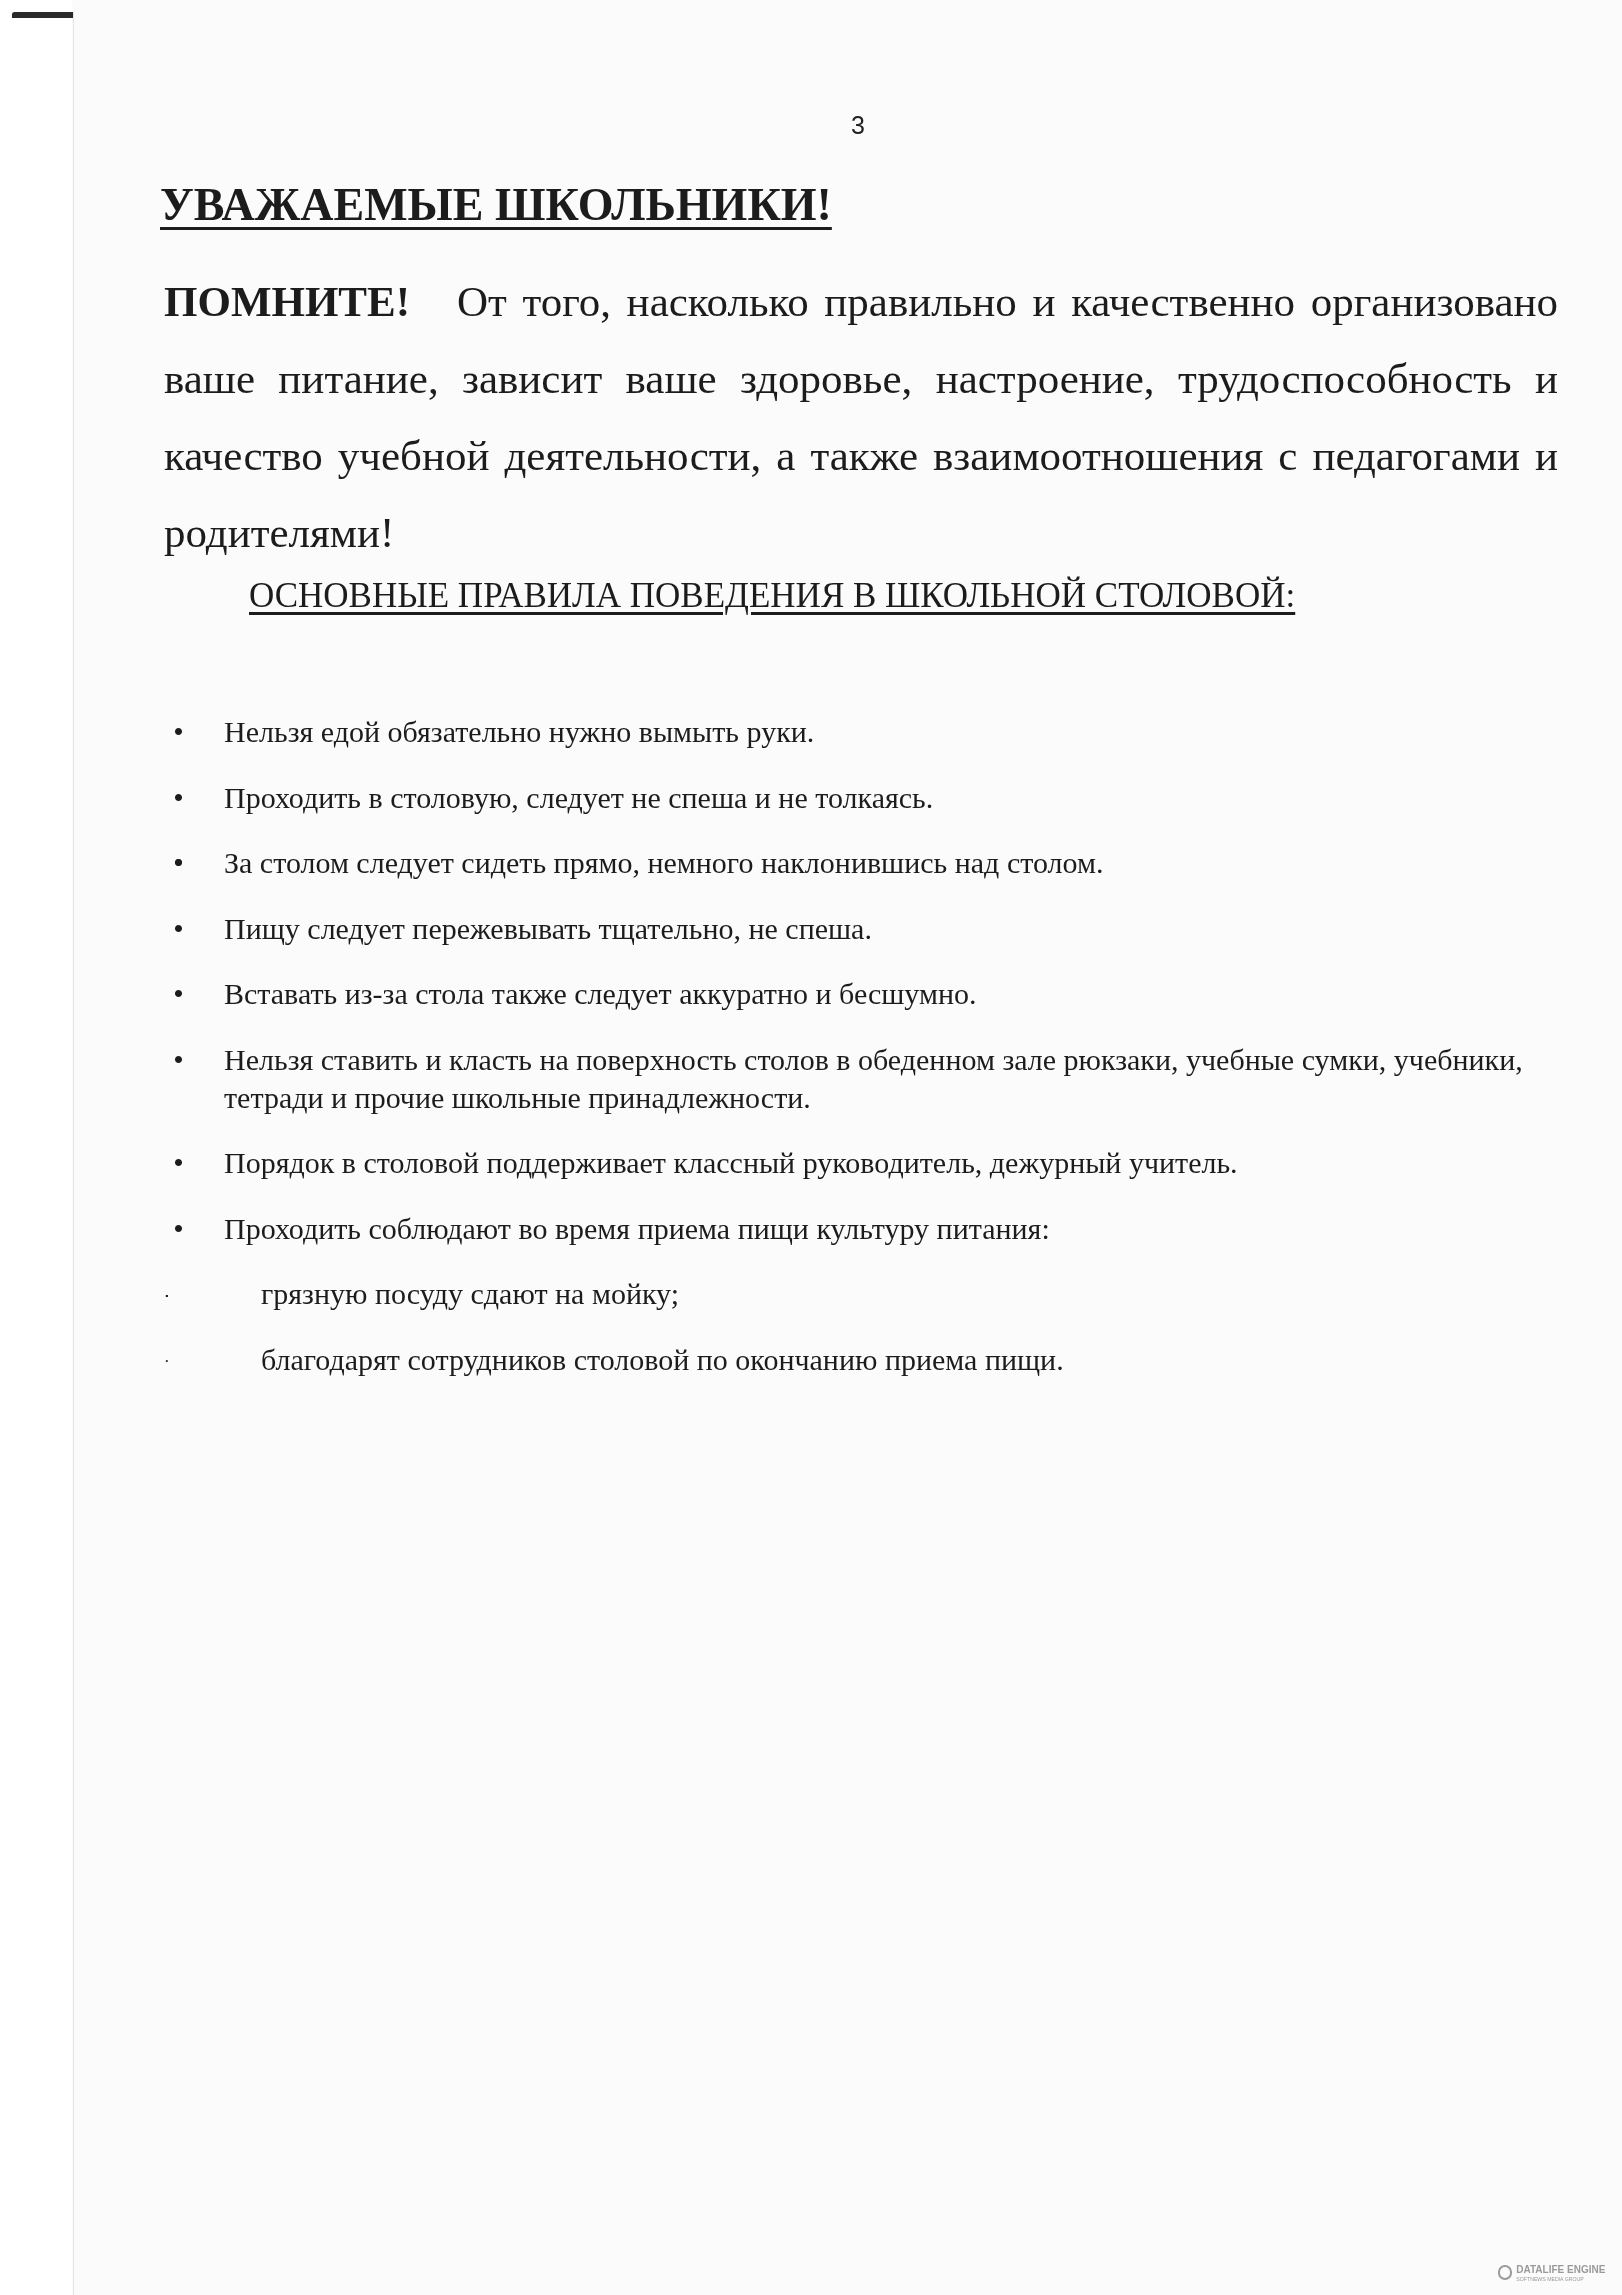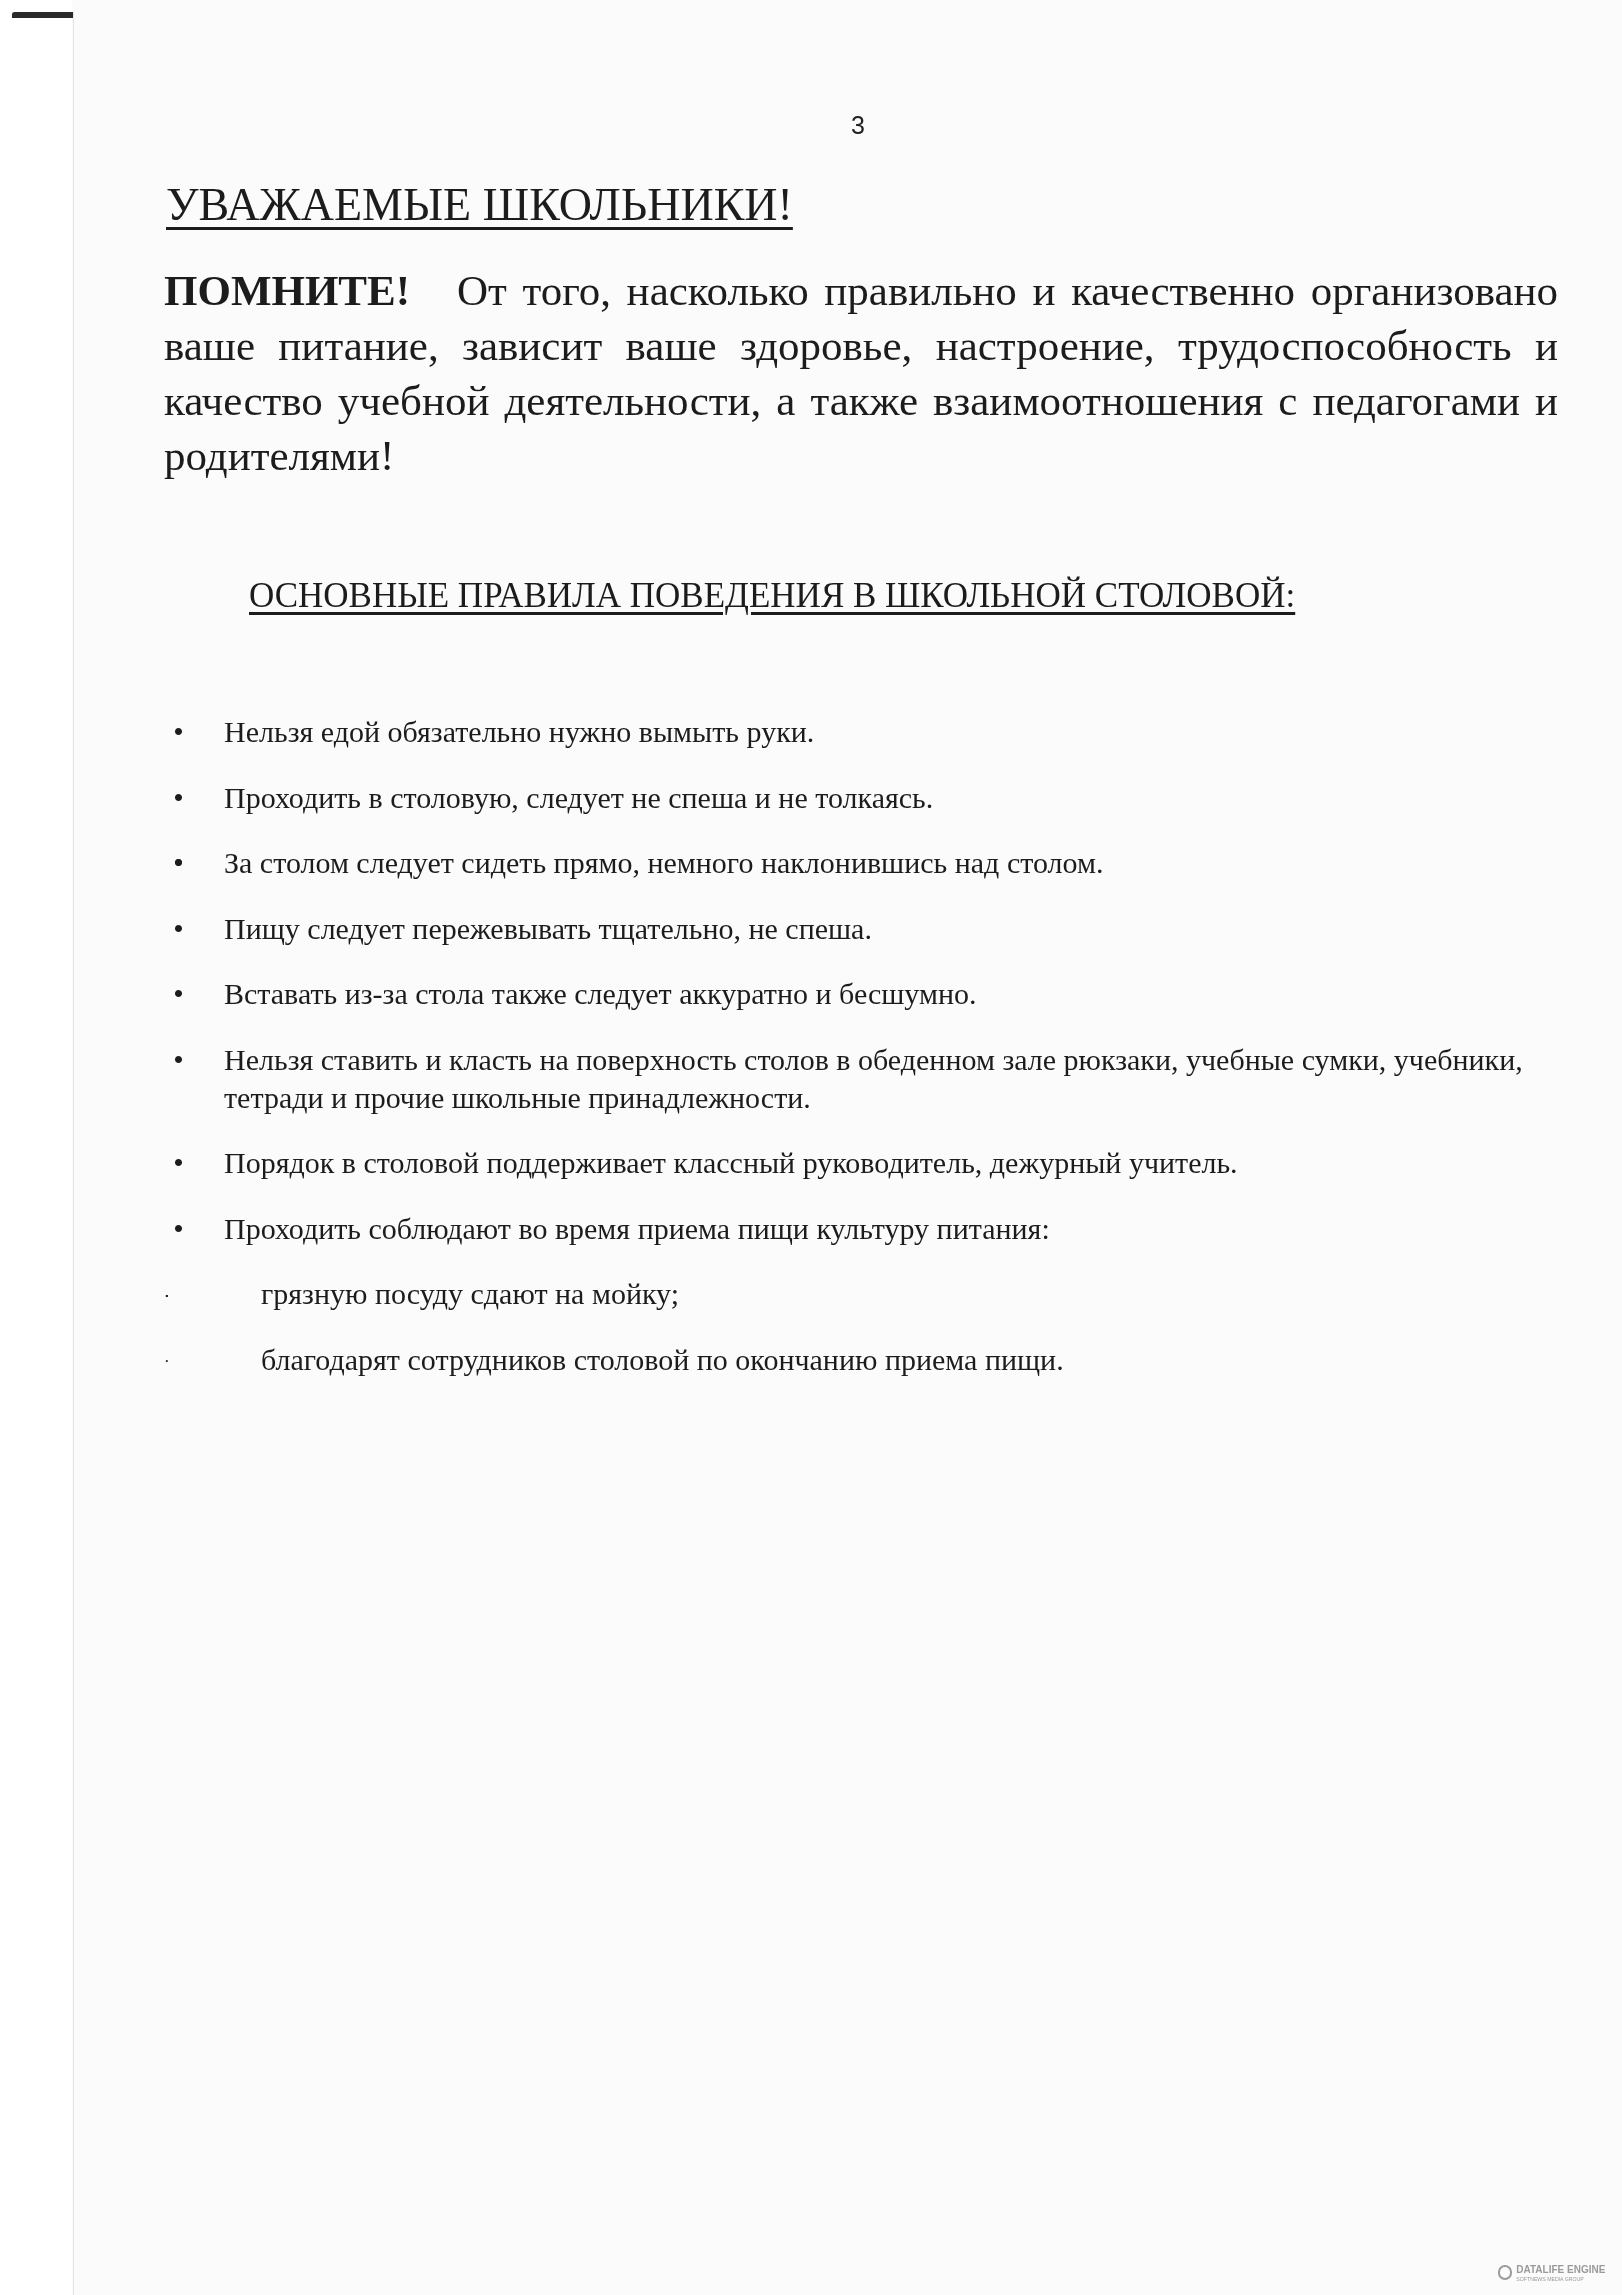--- a/index.html
+++ b/index.html
@@ -20,28 +20,28 @@
     .scan-border {
       position: absolute; left: 73px; top: 11.8px; width: 1.3px; height: 2284px;
       background: #e4e4e6;
     }
     .page-number {
       position: absolute; left: 851px; top: 111px;
       font-family: "Liberation Sans", "DejaVu Sans", sans-serif;
       font-size: 25px; color: #222;
     }
     .heading-main {
-      position: absolute; left: 166px; top: 178px;
-      font-size: 46px; font-weight: normal; letter-spacing: 0px;
+      position: absolute; left: 160px; top: 178px;
+      font-size: 46px; font-weight: bold; letter-spacing: 0px;
       text-decoration: underline; text-decoration-thickness: 3.3px;
       text-underline-offset: 6.5px;
     }
     .intro {
       position: absolute; left: 164px; top: 263px; width: 1394px;
-      font-size: 43px; line-height: 55px; text-align: justify;
+      font-size: 43px; line-height: 77px; text-align: justify;
     }
     .intro .remember { font-weight: bold; }
     .rules-title {
       position: absolute; left: 249px; top: 576px;
       font-size: 35px; font-weight: normal;
       text-decoration: underline; text-decoration-thickness: 2.6px;
       text-underline-offset: 5.2px;
     }
     .rules {
       position: absolute; left: 164px; top: 713px; width: 1407px;

